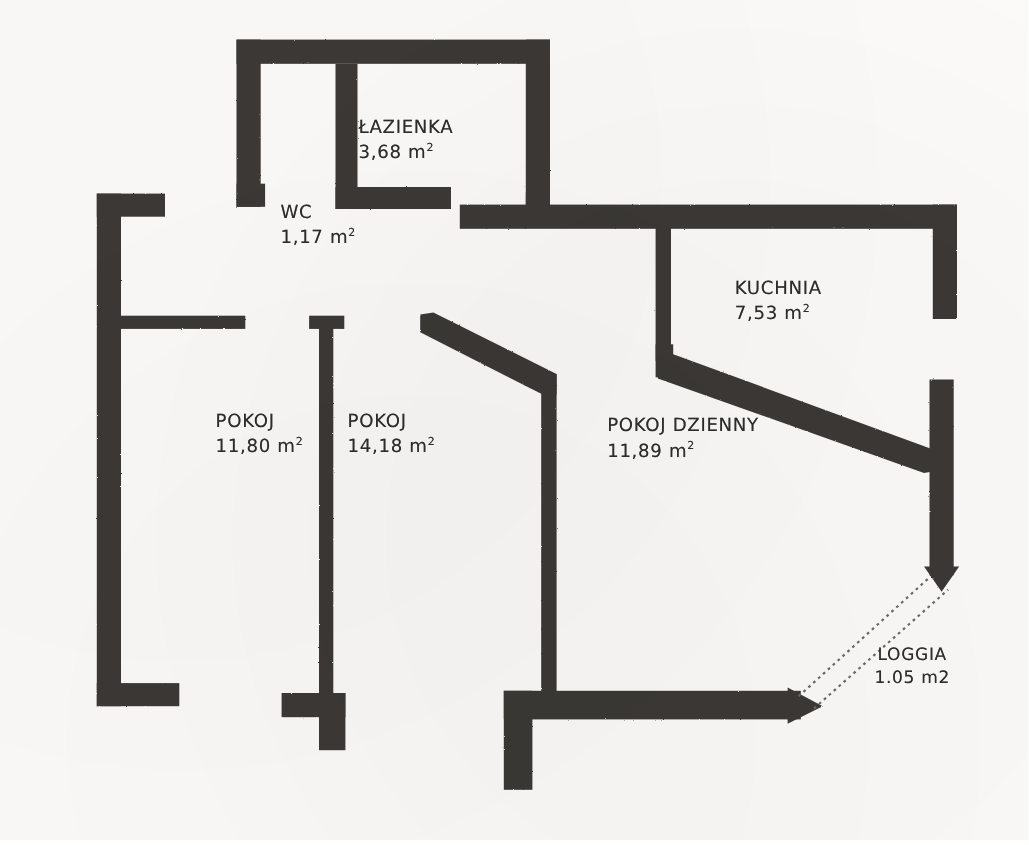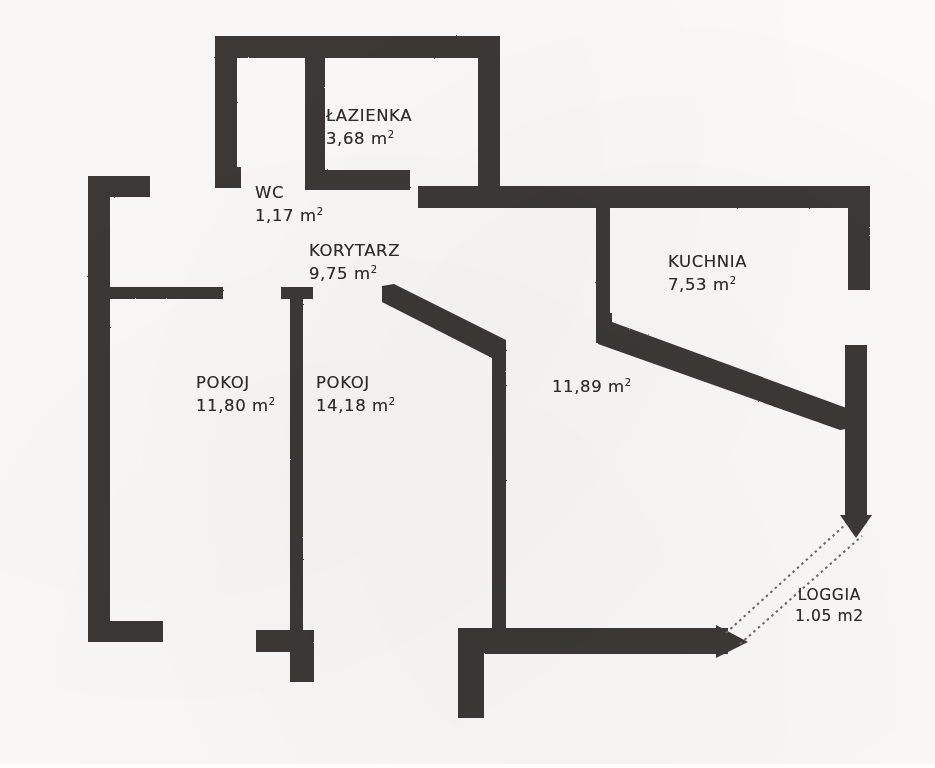--- a/index.html
+++ b/index.html
@@ -144,41 +144,38 @@
   <div class="room-label" style="left:326px; top:105px;">
     <span class="rl-name">ŁAZIENKA</span>
     <span class="rl-area"><span>3,68</span> <span>m</span><sup>2</sup></span>
   </div>
 
   <div class="room-label" style="left:255px; top:182px;">
     <span class="rl-name">WC</span>
     <span class="rl-area"><span>1,17</span> <span>m</span><sup>2</sup></span>
   </div>
 
-  <div class="room-label" style="left:309px; top:240px;">
-    <span class="rl-name">KORYTARZ</span>
-    <span class="rl-area"><span>9,75</span> <span>m</span><sup>2</sup></span>
-  </div>
 
   <div class="room-label" style="left:668px; top:251px;">
     <span class="rl-name">KUCHNIA</span>
     <span class="rl-area"><span>7,53</span> <span>m</span><sup>2</sup></span>
   </div>
 
   <div class="room-label" style="left:196px; top:372px;">
     <span class="rl-name">POKOJ</span>
     <span class="rl-area"><span>11,80</span> <span>m</span><sup>2</sup></span>
   </div>
 
   <div class="room-label" style="left:316px; top:372px;">
     <span class="rl-name">POKOJ</span>
     <span class="rl-area"><span>14,18</span> <span>m</span><sup>2</sup></span>
   </div>
 
   <div class="room-label" style="left:552px; top:376px;">
+    <span class="rl-name">POKOJ DZIENNY</span>
     <span class="rl-area"><span>11,89</span> <span>m</span><sup>2</sup></span>
   </div>
 
   <div class="room-label label-loggia" style="left:795px; top:585px;">
     <span class="rl-name">LOGGIA</span>
     <span class="rl-area"><span>1.05</span> <span>m2</span></span>
   </div>
 
 </div>
 

